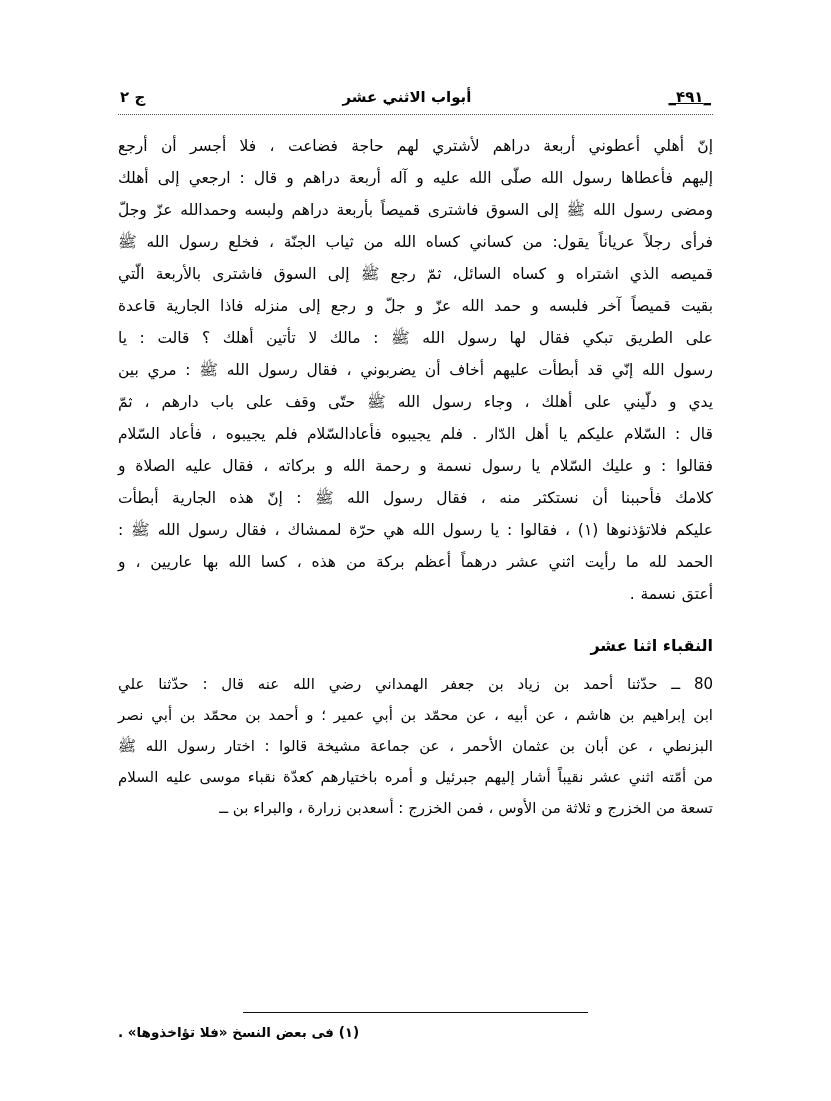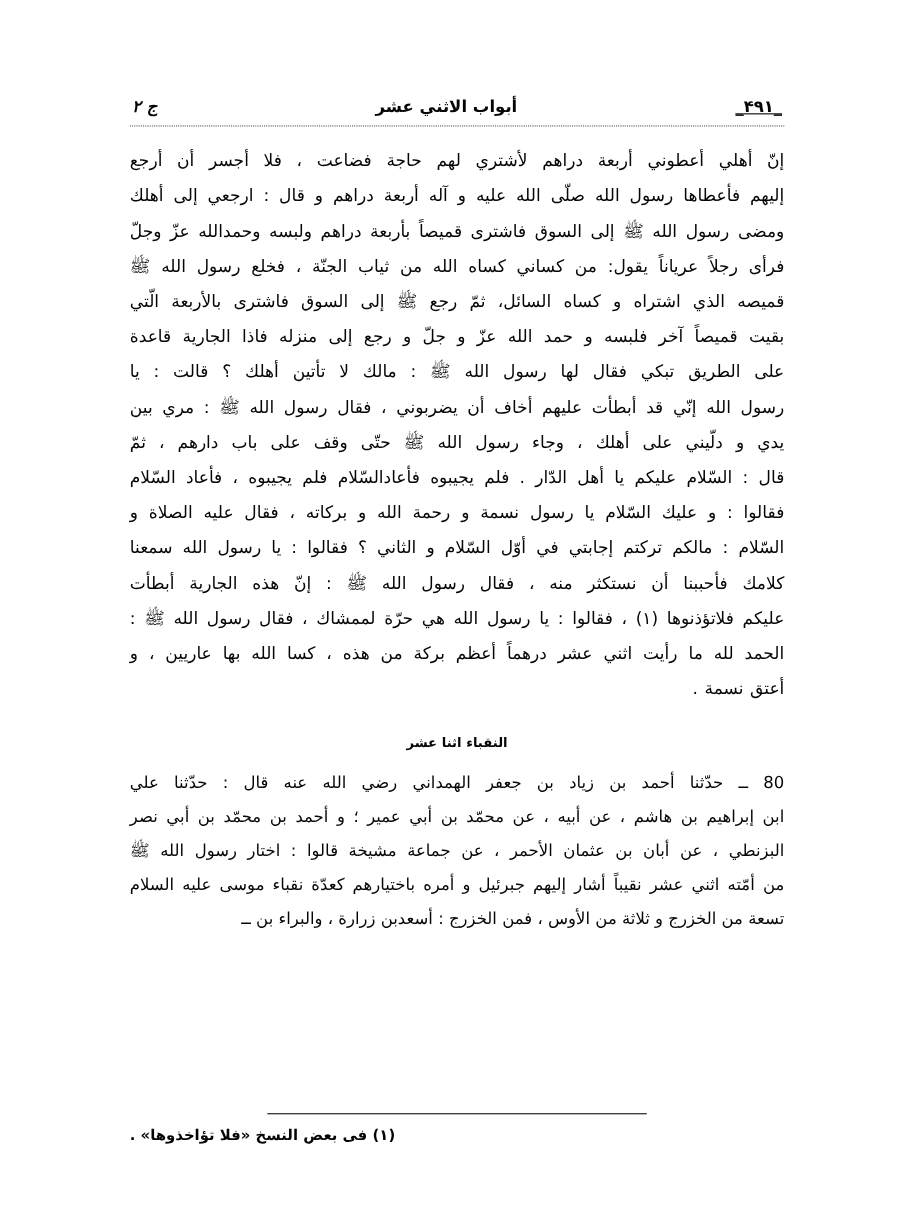--- a/index.html
+++ b/index.html
@@ -34,21 +34,20 @@
     letter-spacing: 0px;
     padding: 0 2px 6px 2px;
   }
   .header .hdr-left,
   .header .hdr-right,
   .header .hdr-center {
     white-space: nowrap;
   }
   .header .hdr-right { 
     font-size: 15px;
-    font-style: italic;
   }
   .header .hdr-center {
     font-size: 15px;
   }
   .header .hdr-left {
     font-size: 15px;
     text-decoration: underline;
   }
   .rule {
     border: none;
@@ -62,23 +61,23 @@
     font-size: 15.5px;
     line-height: 31px;
     text-align: justify;
     text-align-last: justify;
     word-spacing: 1px;
   }
   .body-text p.last-line {
     text-align-last: right;
   }
   .section-title {
-    text-align: center;
+    text-align: right;
     font-weight: bold;
-    font-size: 12px;
+    font-size: 16px;
     margin: 26px 0 14px 0;
   }
   .narration p {
     margin: 0 0 1px 0;
     font-size: 15px;
     line-height: 30px;
     text-align: justify;
     text-align-last: justify;
   }
   .narration p.last-line {
@@ -121,21 +120,20 @@
     <p>إليهم فأعطاها رسول الله صلّى الله عليه و آله أربعة دراهم و قال : ارجعي إلى أهلك</p>
     <p>ومضى رسول الله ﷺ إلى السوق فاشترى قميصاً بأربعة دراهم ولبسه وحمدالله عزّ وجلّ</p>
     <p>فرأى رجلاً عرياناً يقول: من كساني كساه الله من ثياب الجنّة ، فخلع رسول الله ﷺ</p>
     <p>قميصه الذي اشتراه و كساه السائل، ثمّ رجع ﷺ إلى السوق فاشترى بالأربعة الّتي</p>
     <p>بقيت قميصاً آخر فلبسه و حمد الله عزّ و جلّ و رجع إلى منزله فاذا الجارية قاعدة</p>
     <p>على الطريق تبكي فقال لها رسول الله ﷺ : مالك لا تأتين أهلك ؟ قالت : يا</p>
     <p>رسول الله إنّي قد أبطأت عليهم أخاف أن يضربوني ، فقال رسول الله ﷺ : مري بين</p>
     <p>يدي و دلّيني على أهلك ، وجاء رسول الله ﷺ حتّى وقف على باب دارهم ، ثمّ</p>
     <p>قال : السّلام عليكم يا أهل الدّار . فلم يجيبوه فأعادالسّلام فلم يجيبوه ، فأعاد السّلام</p>
     <p>فقالوا : و عليك السّلام يا رسول نسمة و رحمة الله و بركاته ، فقال عليه الصلاة و</p>
-    <p>السّلام : مالكم تركتم إجابتي في أوّل السّلام و الثاني ؟ فقالوا : يا رسول الله سمعنا</p>
     <p>كلامك فأحببنا أن نستكثر منه ، فقال رسول الله ﷺ : إنّ هذه الجارية أبطأت</p>
     <p>عليكم فلاتؤذنوها (١) ، فقالوا : يا رسول الله هي حرّة لممشاك ، فقال رسول الله ﷺ :</p>
     <p>الحمد لله ما رأيت اثني عشر درهماً أعظم بركة من هذه ، كسا الله بها عاريين ، و</p>
     <p class="last-line">أعتق نسمة .</p>
   </div>
 
   <div class="section-title">النقباء اثنا عشر</div>
 
   <div class="narration">
     <p>80 ــ حدّثنا أحمد بن زياد بن جعفر الهمداني رضي الله عنه قال : حدّثنا علي</p>

